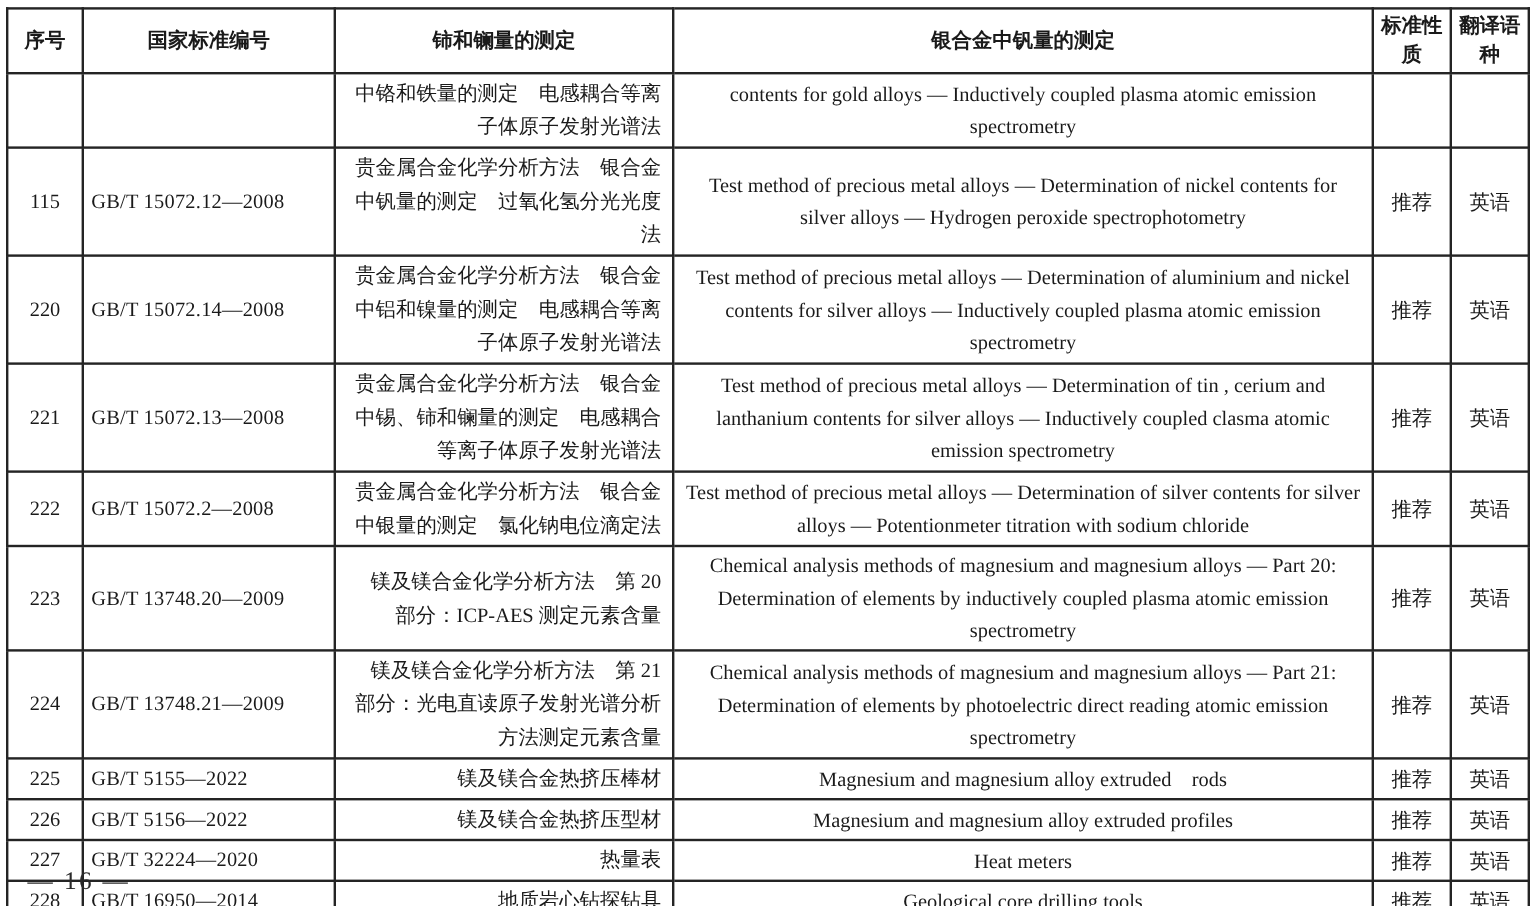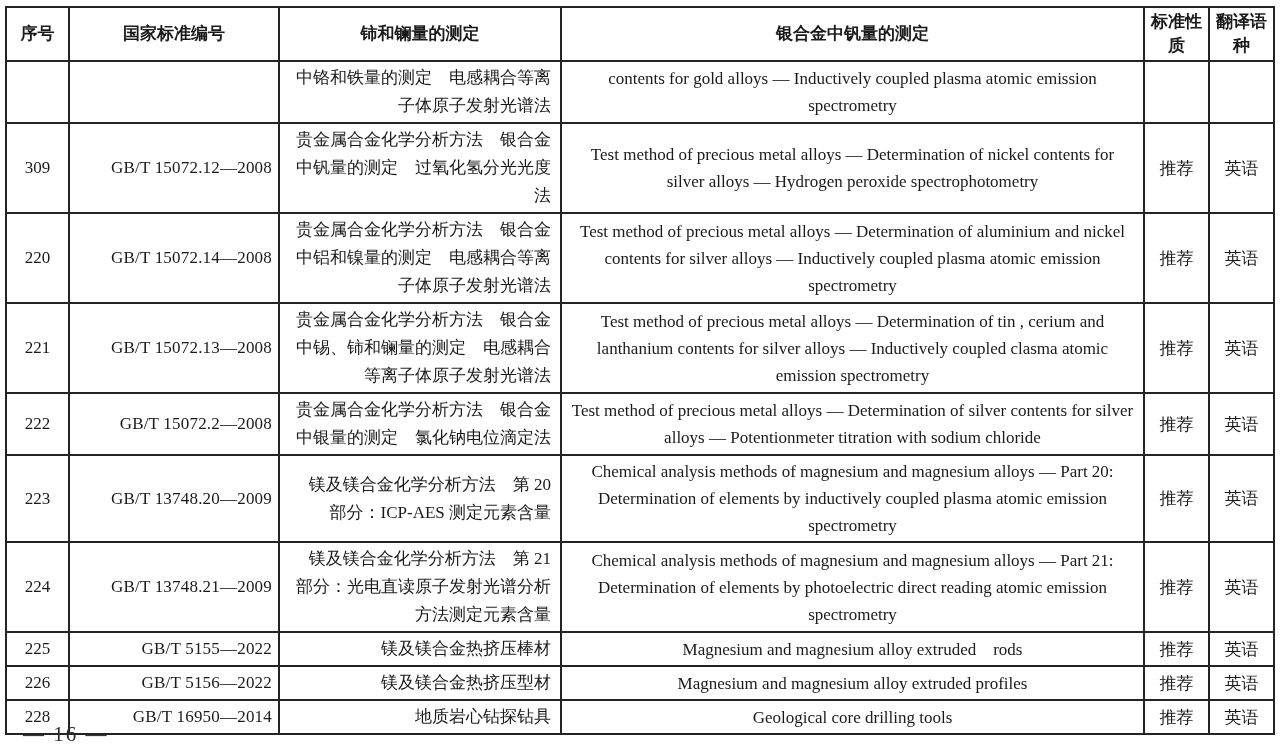--- a/index.html
+++ b/index.html
@@ -58,21 +58,21 @@
   tbody tr:nth-child(4)  { height: 81px; }
   tbody tr:nth-child(5)  { height: 58px; border-radius: 13px; }
   tbody tr:nth-child(6)  { height: 79px; }
   tbody tr:nth-child(7)  { height: 82px; }
   tbody tr:nth-child(8),
   tbody tr:nth-child(9),
   tbody tr:nth-child(10),
   tbody tr:nth-child(11) { height: 25px; }
 
   td.c-no   { text-align: center; }
-  td.c-code { text-align: right; letter-spacing: 0.2px; }
+  td.c-code { text-align: left; letter-spacing: 0.2px; }
   td.c-zh   { text-align: right; line-height: 28px; padding: 2px 9px; }
   td.c-en   { text-align: center; line-height: 27px; padding: 2px 8px; }
   td.c-nat, td.c-lang { text-align: center; }
 
   .footer-page {
     position: absolute;
     left: 23px;
     top: 722px;
     font-size: 21px;
     color: #2a2a2a;
@@ -107,21 +107,21 @@
     <tbody>
         <tr>
     <td class="c-no"></td>
     <td class="c-code"></td>
     <td class="c-zh">中铬和铁量的测定　电感耦合等离子体原子发射光谱法</td>
     <td class="c-en">contents for gold alloys — Inductively coupled plasma atomic emission spectrometry</td>
     <td class="c-nat"></td>
     <td class="c-lang"></td>
   </tr>
         <tr>
-    <td class="c-no">309</td>
+    <td class="c-no">115</td>
     <td class="c-code">GB/T 15072.12—2008</td>
     <td class="c-zh">贵金属合金化学分析方法　银合金中钒量的测定　过氧化氢分光光度法</td>
     <td class="c-en">Test method of precious metal alloys — Determination of nickel contents for silver alloys — Hydrogen peroxide spectrophotometry</td>
     <td class="c-nat">推荐</td>
     <td class="c-lang">英语</td>
   </tr>
         <tr>
     <td class="c-no">220</td>
     <td class="c-code">GB/T 15072.14—2008</td>
     <td class="c-zh">贵金属合金化学分析方法　银合金中铝和镍量的测定　电感耦合等离子体原子发射光谱法</td>
@@ -171,20 +171,28 @@
   </tr>
         <tr>
     <td class="c-no">226</td>
     <td class="c-code">GB/T 5156—2022</td>
     <td class="c-zh">镁及镁合金热挤压型材</td>
     <td class="c-en">Magnesium and magnesium alloy extruded profiles</td>
     <td class="c-nat">推荐</td>
     <td class="c-lang">英语</td>
   </tr>
         <tr>
+    <td class="c-no">227</td>
+    <td class="c-code">GB/T 32224—2020</td>
+    <td class="c-zh">热量表</td>
+    <td class="c-en">Heat meters</td>
+    <td class="c-nat">推荐</td>
+    <td class="c-lang">英语</td>
+  </tr>
+        <tr>
     <td class="c-no">228</td>
     <td class="c-code">GB/T 16950—2014</td>
     <td class="c-zh">地质岩心钻探钻具</td>
     <td class="c-en">Geological core drilling tools</td>
     <td class="c-nat">推荐</td>
     <td class="c-lang">英语</td>
   </tr>
       </tbody>
   </table>
 

